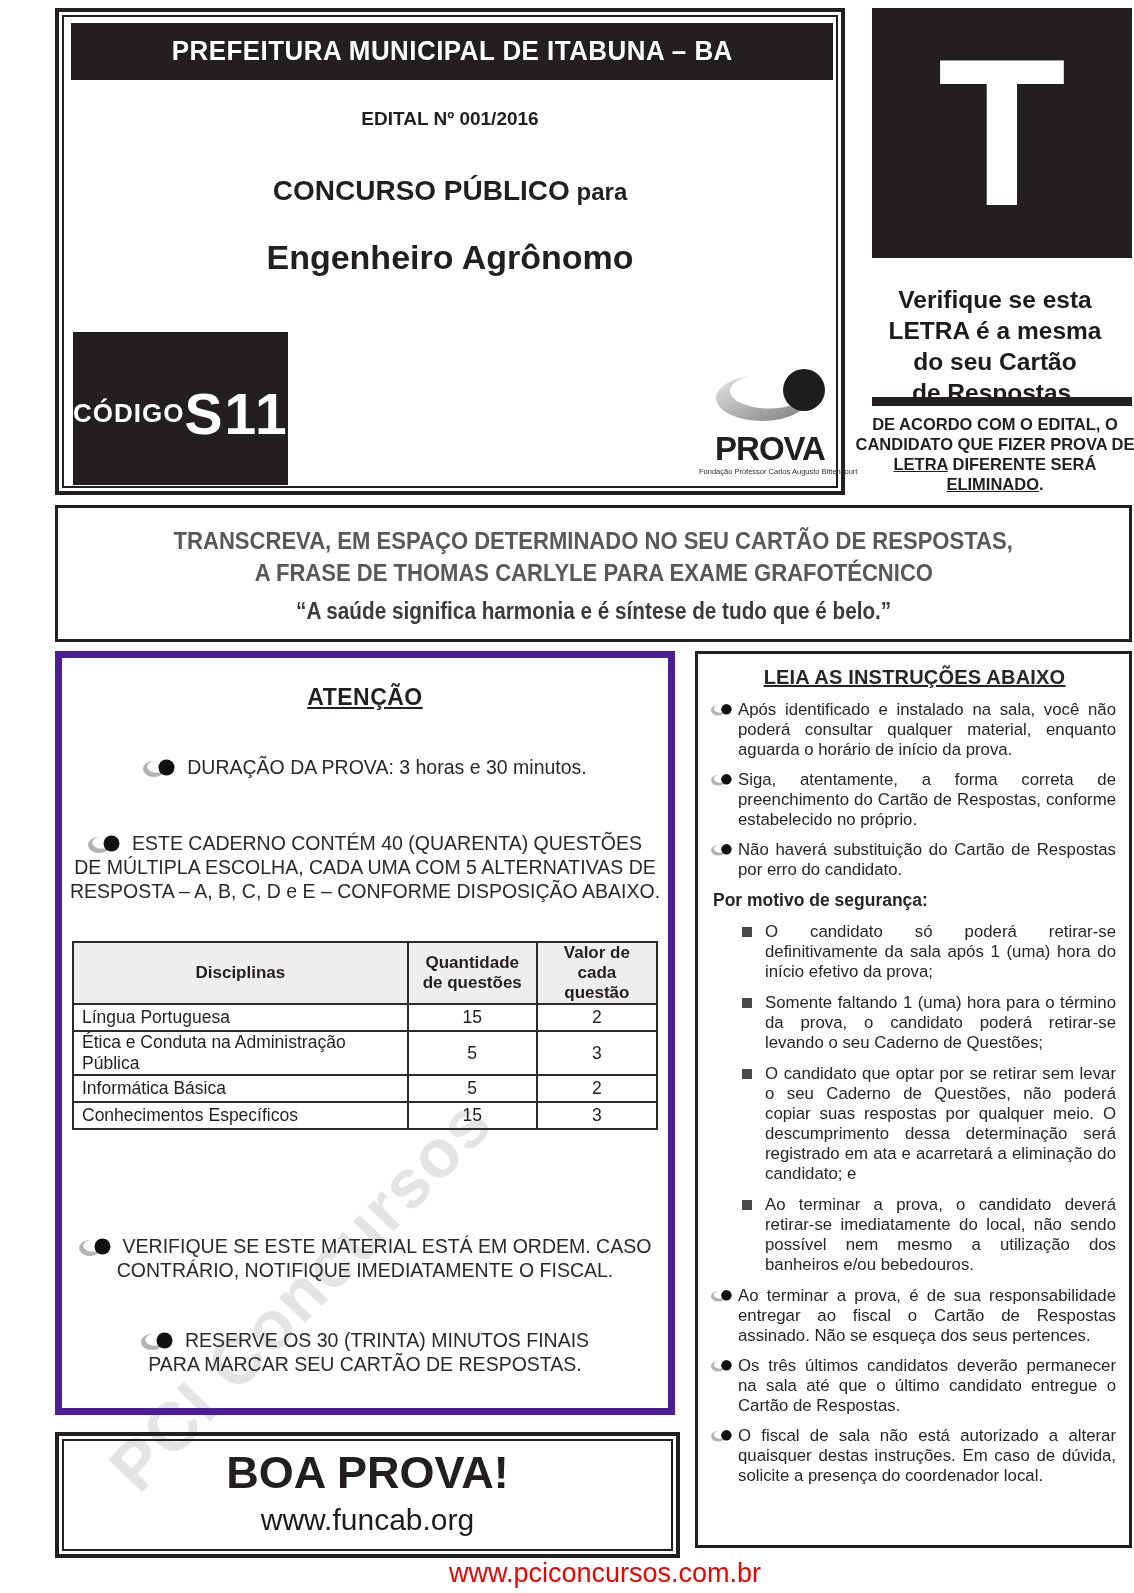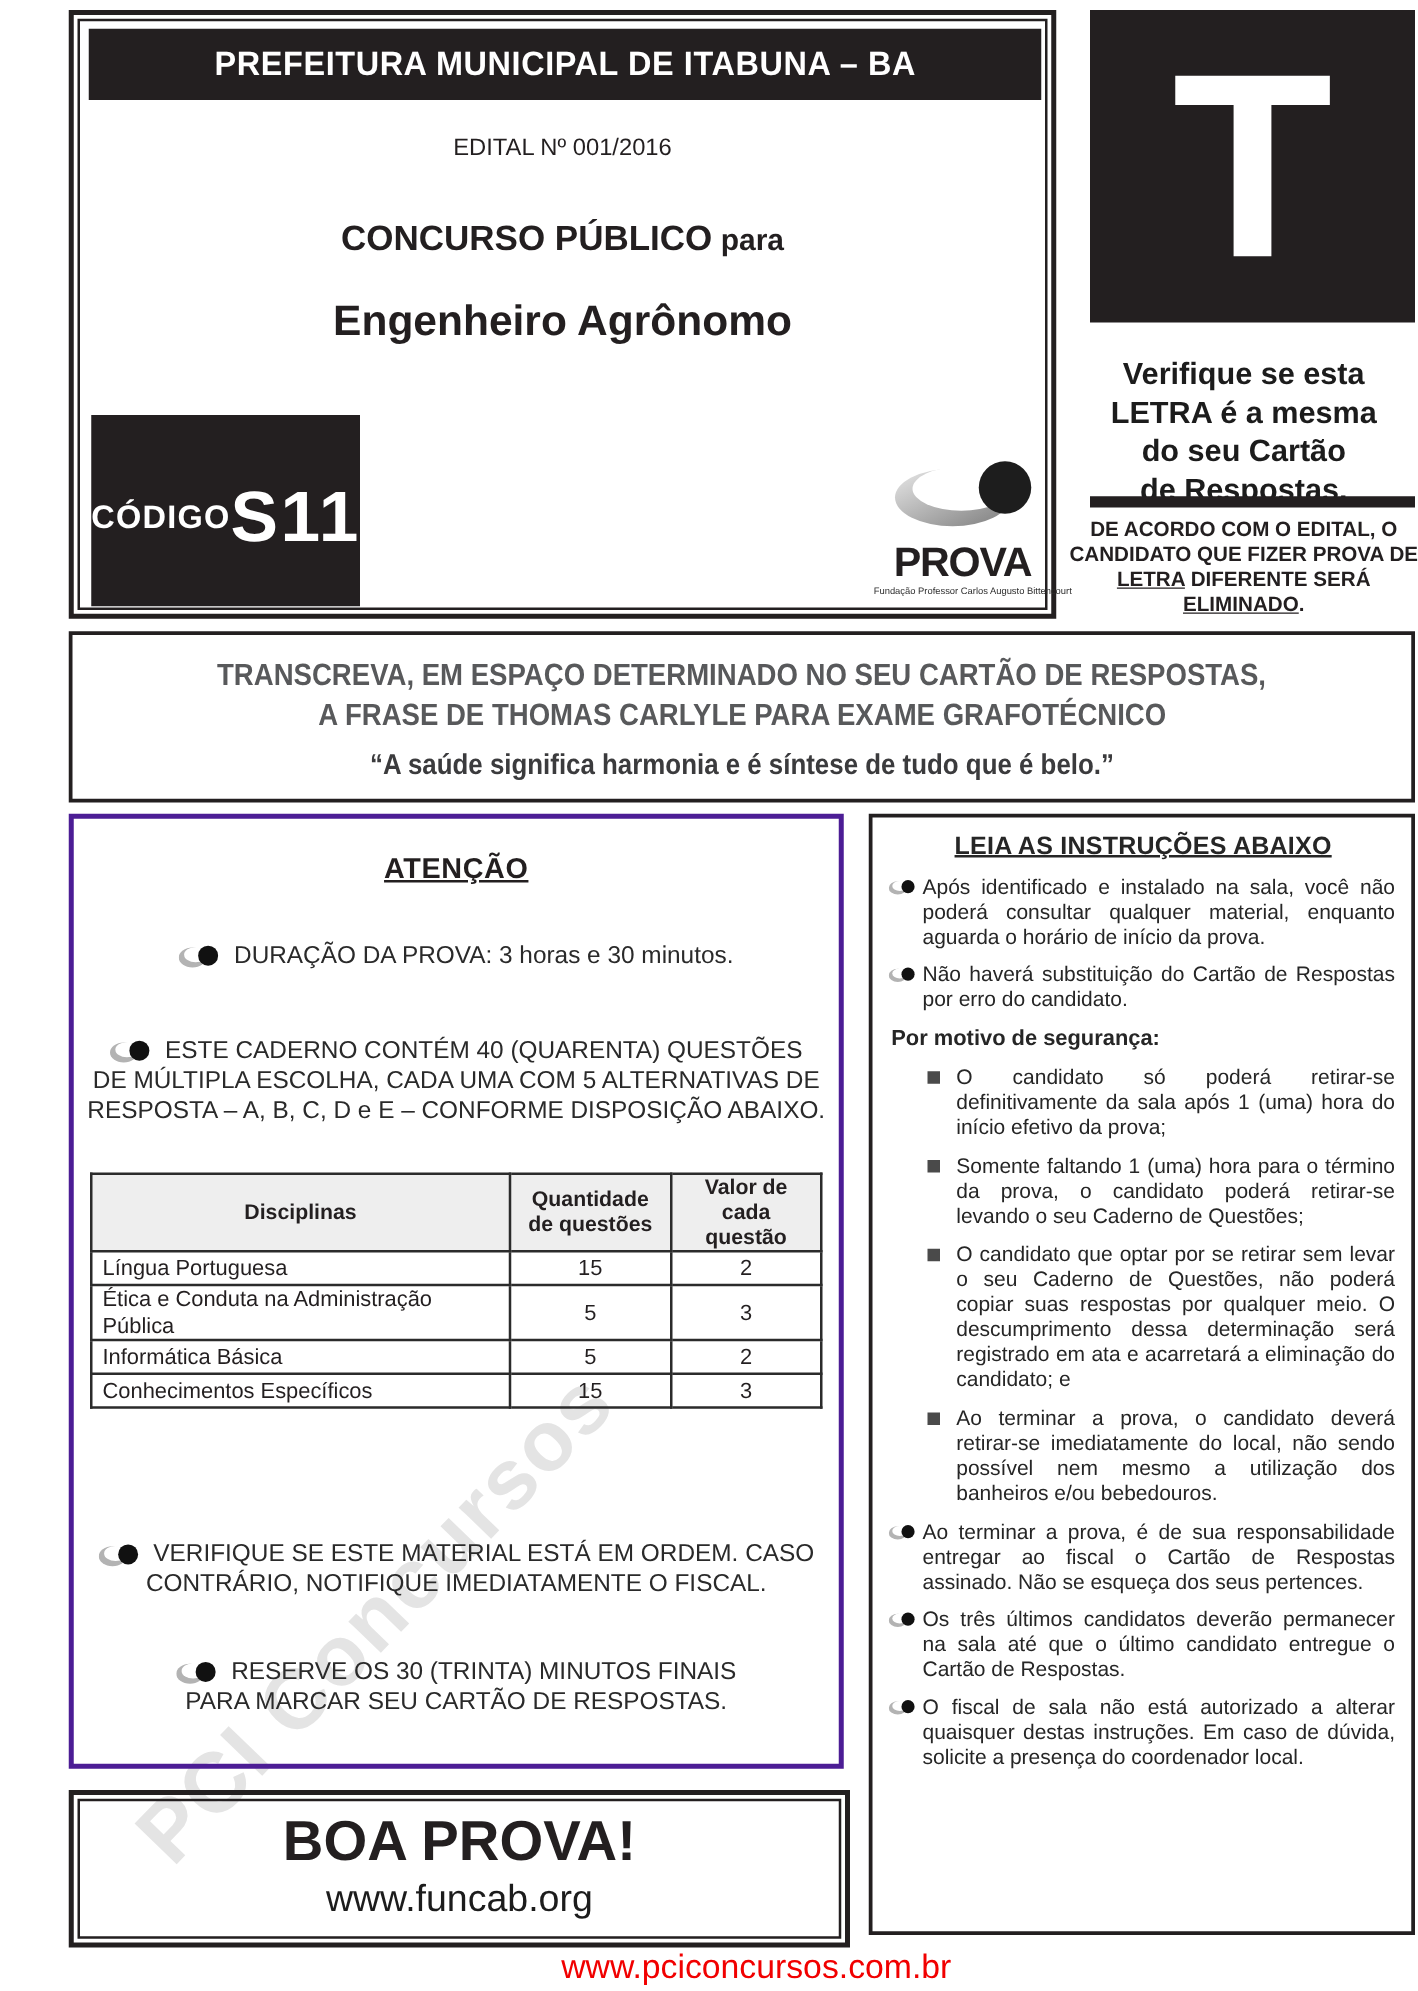--- a/index.html
+++ b/index.html
@@ -18,21 +18,21 @@
     white-space:nowrap;z-index:0;
   }
   .layer{z-index:1;}
 
   
   .boxa{left:55px;top:8px;width:790px;height:487px;border:4px solid #231f20;box-sizing:border-box;background:transparent;}
   .boxa .inner-frame{position:absolute;inset:3px;border:2px solid #231f20;pointer-events:none;}
   .hbar{left:12px;top:11px;width:762px;height:57px;background:#231f20;color:#fff;
         display:flex;align-items:center;justify-content:center;}
   .hbar span{font-weight:bold;font-size:27px;letter-spacing:.5px;display:inline-block;transform:scaleX(.96);white-space:nowrap;}
-  .edital{left:0;top:96px;width:782px;text-align:center;font-weight:normal;font-size:19px;}
+  .edital{left:0;top:96px;width:782px;text-align:center;font-weight:bold;font-size:19px;}
   .concurso{left:0;top:163px;width:782px;text-align:center;font-weight:bold;}
   .concurso .big{font-size:28px;}
   .concurso .small{font-size:24px;}
   .cargo{left:0;top:226px;width:782px;text-align:center;font-weight:bold;font-size:34px;}
 
   .codigo{left:14px;top:320px;width:215px;height:153px;background:#231f20;color:#fff;
           display:flex;flex-direction:row;align-items:center;box-sizing:border-box;padding-top:10px;}
   .codigo .lbl{font-weight:bold;font-size:26px;letter-spacing:1px;}
   .codigo .code{font-weight:bold;font-size:57px;line-height:60px;letter-spacing:2px;}
   .codigo .rule{width:100%;height:4px;background:#fff;margin-top:5px;}
@@ -49,21 +49,21 @@
   .vdivider{left:872px;top:397px;width:260px;height:9px;background:#231f20;}
   .warning{left:854px;top:414px;width:282px;text-align:center;font-weight:bold;font-size:16.5px;line-height:20px;}
 
   
   .transcreva{left:55px;top:505px;width:1077px;height:137px;border:3px solid #231f20;box-sizing:border-box;
               text-align:center;padding-top:17px;}
   .tr-line{display:inline-block;transform:scaleX(.9);font-weight:bold;font-size:24.5px;line-height:32px;color:#58595b;white-space:nowrap;}
   .tr-quote{display:inline-block;transform:scaleX(.9);font-weight:bold;font-size:23px;color:#3b3b3d;margin-top:9px;white-space:nowrap;}
 
   
-  .attention{left:55px;top:651px;width:620px;height:764px;border:4px solid #4c1d95;box-sizing:border-box;text-align:center;}
+  .attention{left:55px;top:651px;width:620px;height:764px;border:7px solid #4c1d95;box-sizing:border-box;text-align:center;}
   .att-title{margin-top:26px;font-size:23px;font-weight:bold;text-decoration:underline;letter-spacing:.5px;}
   .abullet{font-size:19.5px;line-height:24px;color:#2a2a2a;}
   .abullet .fl{display:flex;align-items:flex-end;justify-content:center;gap:12px;}
   .m1{margin-top:44px;} .m2{margin-top:52px;} .m3{margin-top:104px;} .m4{margin-top:46px;}
   .swoosh{flex:0 0 auto;display:inline-block;}
 
   table.disc{margin:38px auto 0;border-collapse:collapse;width:586px;}
   table.disc th,table.disc td{border:2px solid #2b2b2b;}
   table.disc th{background:#eeeeee;font-size:17px;font-weight:bold;height:48px;line-height:20px;padding:0 6px;}
   table.disc td{font-size:17.5px;height:25px;padding:0 8px;text-align:center;}
@@ -239,20 +239,28 @@
       <circle cx="23.5" cy="9.5" r="8" fill="#111111"></circle>
     </svg>
     <span>Após identificado e instalado na sala, você não poderá consultar qualquer material, enquanto aguarda o horário de início da prova.</span>
   </div>
   <div class="ibullet">
     <svg class="ic" width="21" height="14" viewBox="0 0 32 21">
       <ellipse cx="11" cy="11" rx="11" ry="8" fill="#b3b3b3"></ellipse>
       <ellipse cx="13.5" cy="8.7" rx="9.2" ry="6" fill="#ffffff"></ellipse>
       <circle cx="23.5" cy="9.5" r="8" fill="#111111"></circle>
     </svg>
+    <span>Siga, atentamente, a forma correta de preenchimento do Cartão de Respostas, conforme estabelecido no próprio.</span>
+  </div>
+  <div class="ibullet">
+    <svg class="ic" width="21" height="14" viewBox="0 0 32 21">
+      <ellipse cx="11" cy="11" rx="11" ry="8" fill="#b3b3b3"></ellipse>
+      <ellipse cx="13.5" cy="8.7" rx="9.2" ry="6" fill="#ffffff"></ellipse>
+      <circle cx="23.5" cy="9.5" r="8" fill="#111111"></circle>
+    </svg>
     <span>Não haverá substituição do Cartão de Respostas por erro do candidato.</span>
   </div>
 
   <div class="sec-head">Por motivo de segurança:</div>
 
   <div class="sbullet">
     <span class="sq"></span>
     <span>O candidato só poderá retirar-se definitivamente da sala após 1 (uma) hora do início efetivo da prova;</span>
   </div>
   <div class="sbullet">

